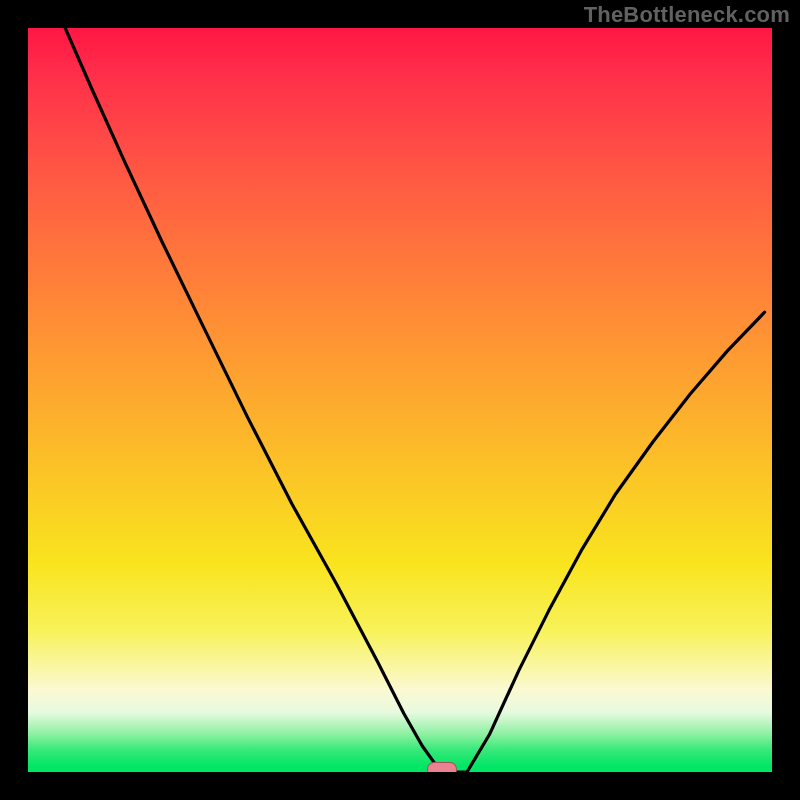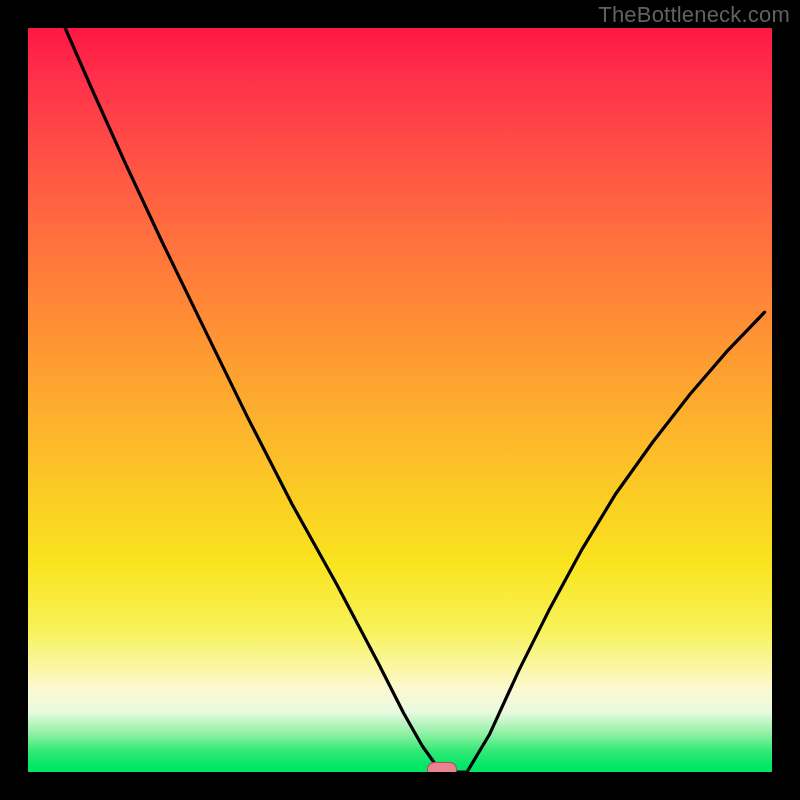--- a/index.html
+++ b/index.html
@@ -16,21 +16,21 @@
     width: 800px;
     height: 800px;
     background: #000;
   }
   .attribution {
     position: absolute;
     top: 2px;
     right: 10px;
     color: #616161;
     font-size: 22px;
-    font-weight: 400;
+    font-weight: 700;
     letter-spacing: 0.2px;
     z-index: 5;
   }
   .plot-area {
     position: absolute;
     left: 28px;
     top: 28px;
     width: 744px;
     height: 744px;
     overflow: hidden;

